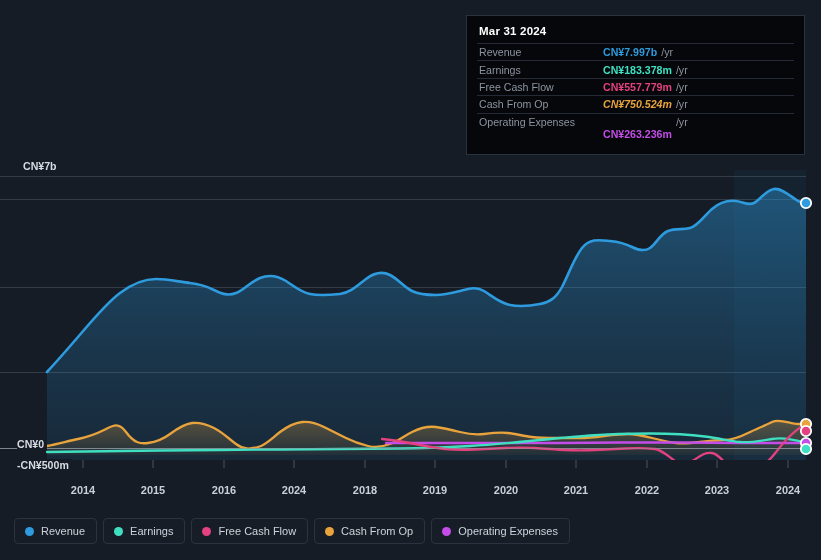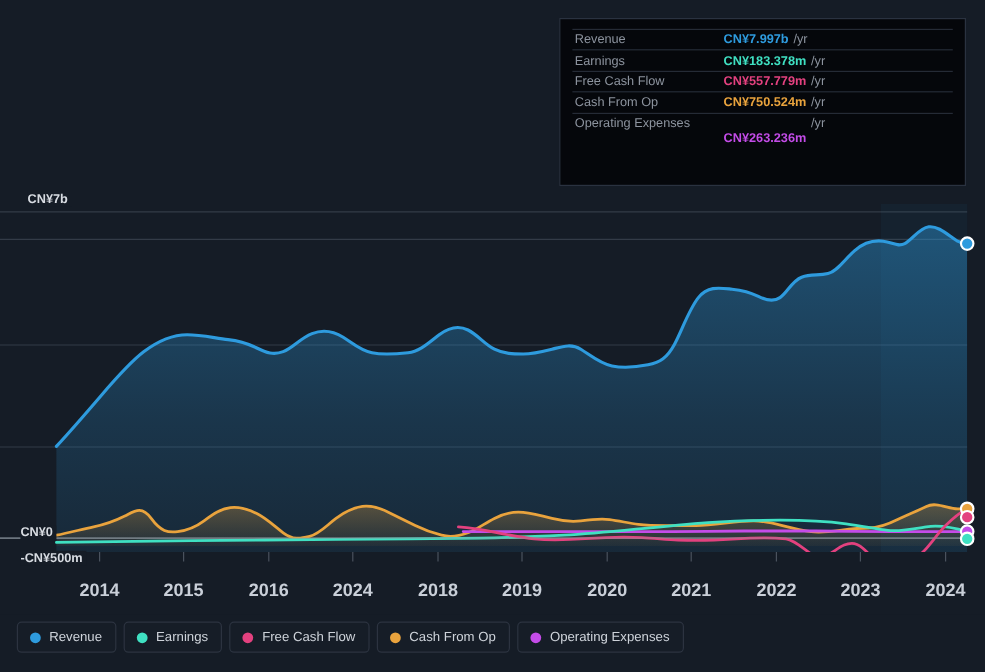--- a/index.html
+++ b/index.html
@@ -36,21 +36,21 @@
     font-size: 10.6px;
     padding-left: 2px;
   }
   .tt-row.noborder { border-top: none; }
   .tt-label { color: #8d949f; width: 124px; flex: none; }
   .tt-val { font-weight: bold; }
   .tt-unit { color: #8d949f; margin-left: 4px; font-weight: normal; }
   .c-rev  { color: #2e9bde; }
   .c-earn { color: #3fe0c2; }
   .c-fcf  { color: #e3417f; }
-  .c-cfo  { color: #e9a33d; }
+  .c-cfo  { color: #e9a33d; font-style: italic; }
   .c-opex { color: #c44ce8; margin-top: 24px; }
   .c-white{ color: #ffffff; }
 
   
   .chart-wrap { position: absolute; left: 0; top: 0; width: 821px; height: 512px; }
   svg.chart { display: block; }
 
   .axis-label {
     position: absolute;
     color: #d8dce2;
@@ -61,21 +61,21 @@
     white-space: nowrap;
     text-align: right;
   }
   #lbl-top    { left: 23px; top: 160px; }
   #lbl-zero   { left: 17px; top: 438px; }
   #lbl-bottom { left: 17px; top: 459px; }
 
   .xtick {
     position: absolute;
     color: #c9cfd8;
-    font-size: 15px;
+    font-size: 11px;
     font-weight: bold;
     transform: translateX(-50%);
     top: 484px;
     white-space: nowrap;
   }
 
   
   .legend {
     position: absolute;
     left: 14px; top: 518px;
@@ -350,20 +350,21 @@
     <div class="xtick" style="left:365px">2018</div>
     <div class="xtick" style="left:435px">2019</div>
     <div class="xtick" style="left:506px">2020</div>
     <div class="xtick" style="left:576px">2021</div>
     <div class="xtick" style="left:647px">2022</div>
     <div class="xtick" style="left:717px">2023</div>
     <div class="xtick" style="left:788px">2024</div>
   </div>
 
   <div class="tooltip">
+    <div class="tt-date">Mar 31 2024</div>
 
     <div class="tt-row">
       <span class="tt-label">Revenue</span>
       <span class="tt-val c-rev">CN¥7.997b</span>
       <span class="tt-unit">/yr</span>
     </div>
 
     <div class="tt-row">
       <span class="tt-label">Earnings</span>
       <span class="tt-val c-earn">CN¥183.378m</span>

